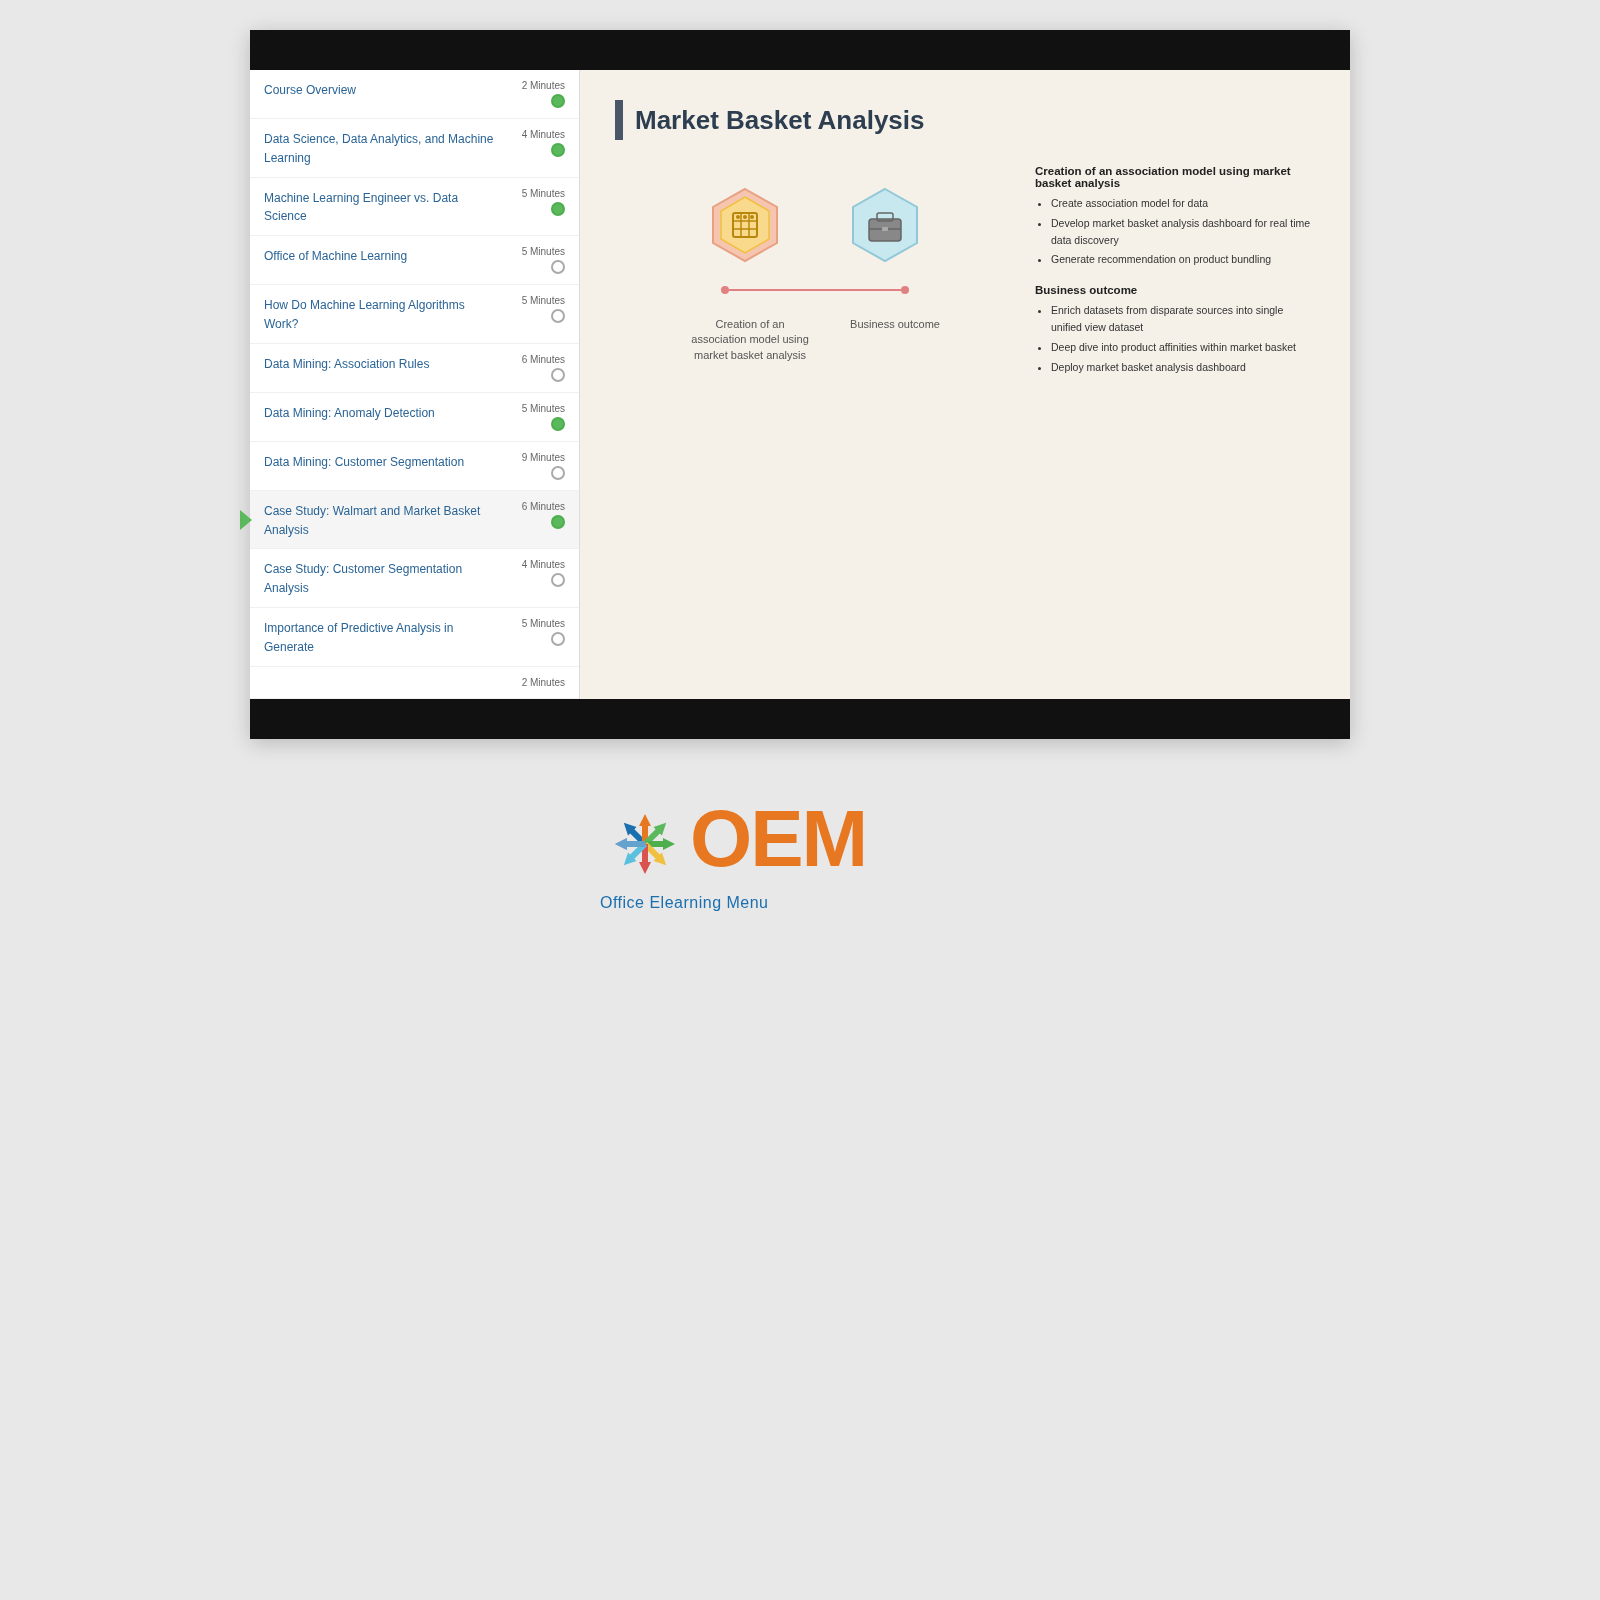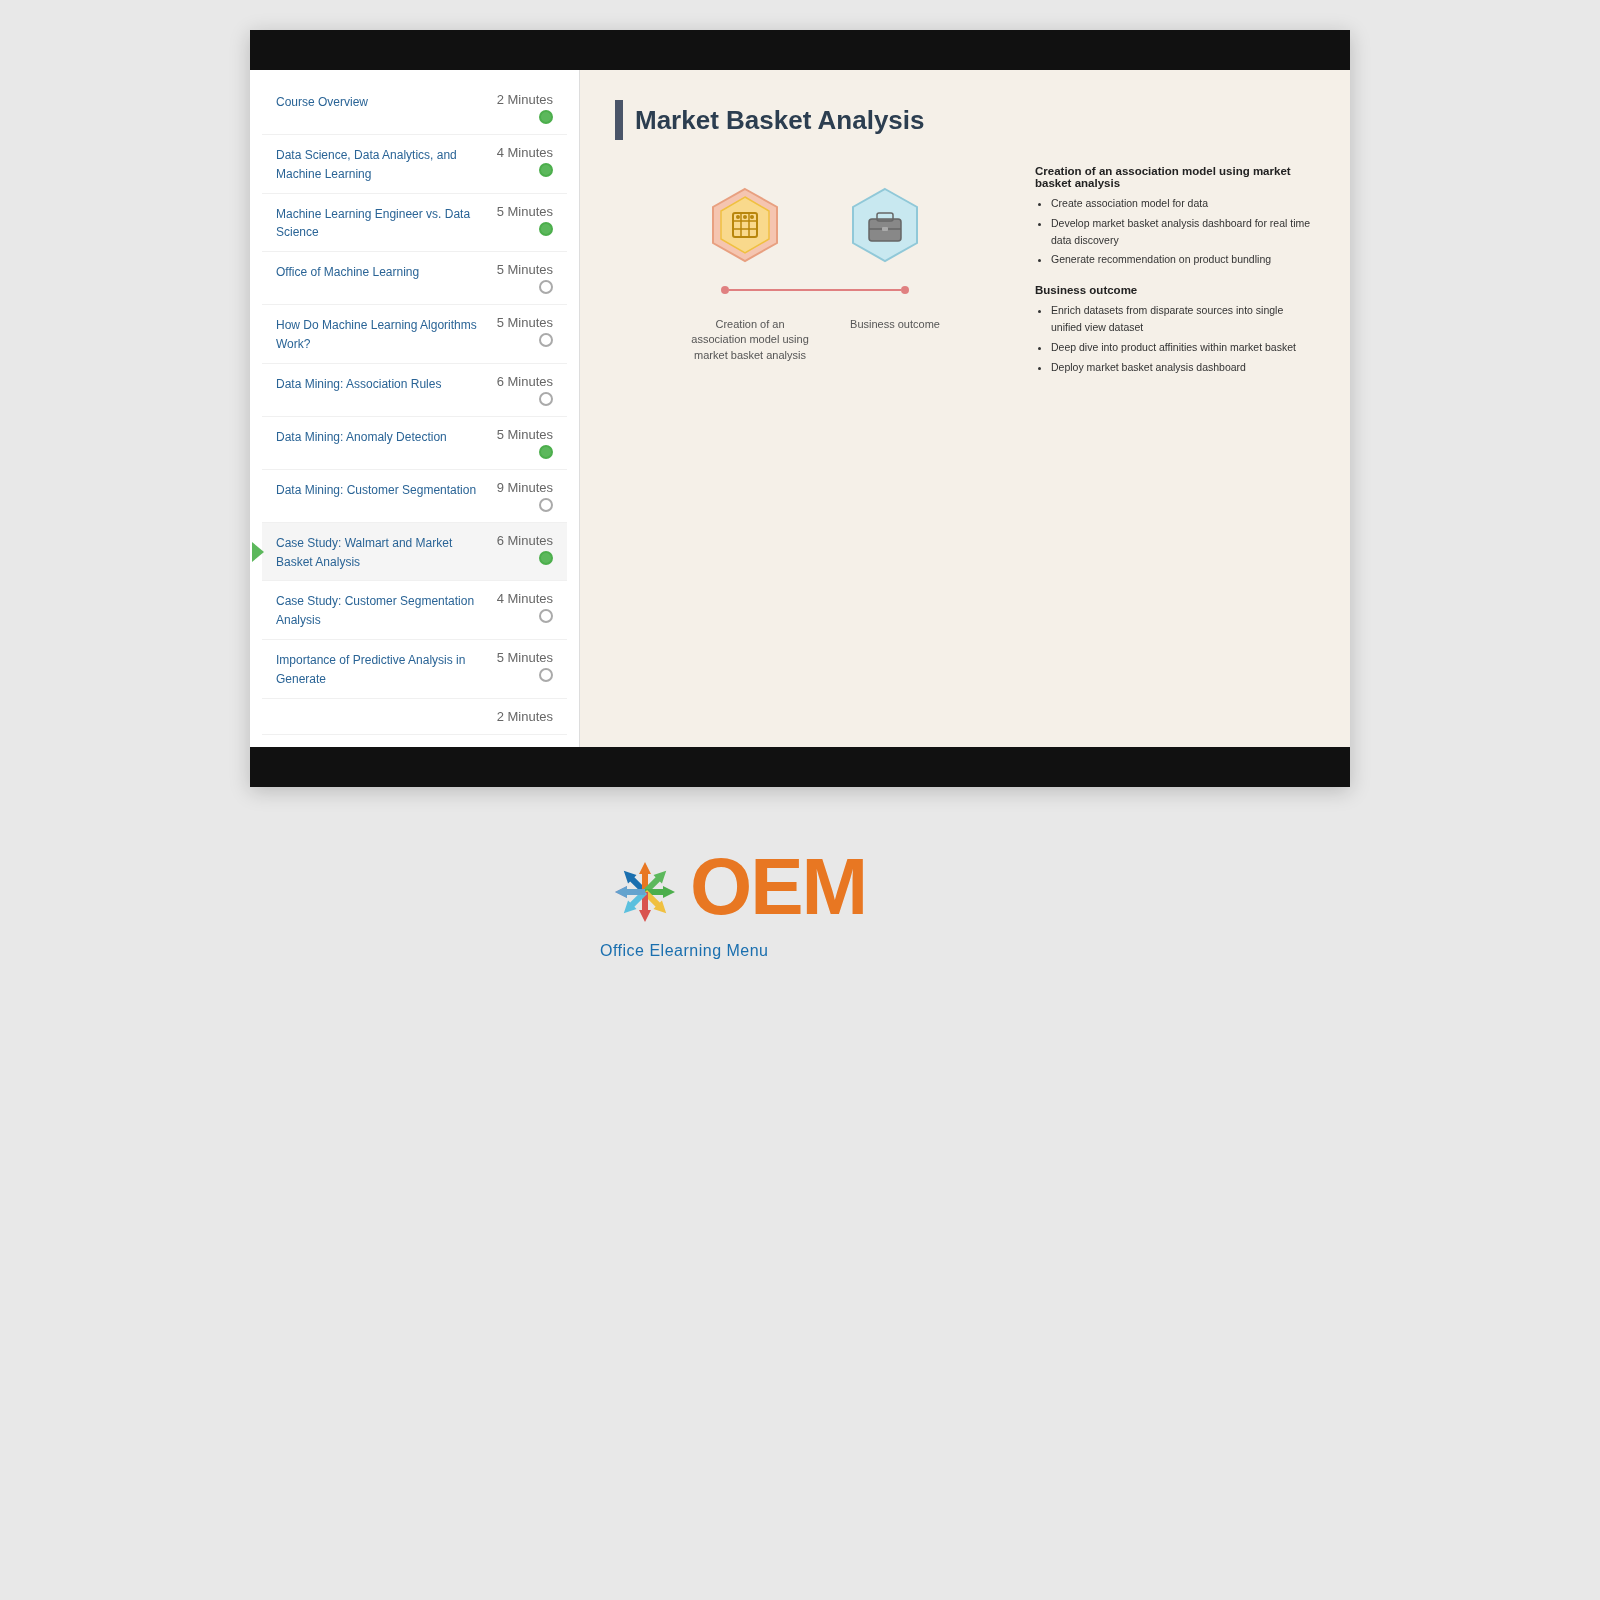--- a/index.html
+++ b/index.html
@@ -40,21 +40,21 @@
     .content-row {
       display: flex;
       width: 100%;
     }
 
     
     .sidebar {
       width: 330px;
       background: #fff;
       border-right: 1px solid #ddd;
-      padding: 12px;
+      padding: 0;
       flex-shrink: 0;
     }
 
     .sidebar-item {
       display: flex;
       justify-content: space-between;
       align-items: flex-start;
       padding: 10px 14px;
       border-bottom: 1px solid #f0f0f0;
       cursor: pointer;
@@ -77,21 +77,21 @@
 
     .sidebar-item-right {
       display: flex;
       flex-direction: column;
       align-items: flex-end;
       min-width: 65px;
       padding-left: 8px;
     }
 
     .duration-label {
-      font-size: 13px;
+      font-size: 10px;
       color: #666;
       white-space: nowrap;
     }
 
     .status-indicator {
       width: 14px;
       height: 14px;
       border-radius: 50%;
       margin-top: 3px;
     }

